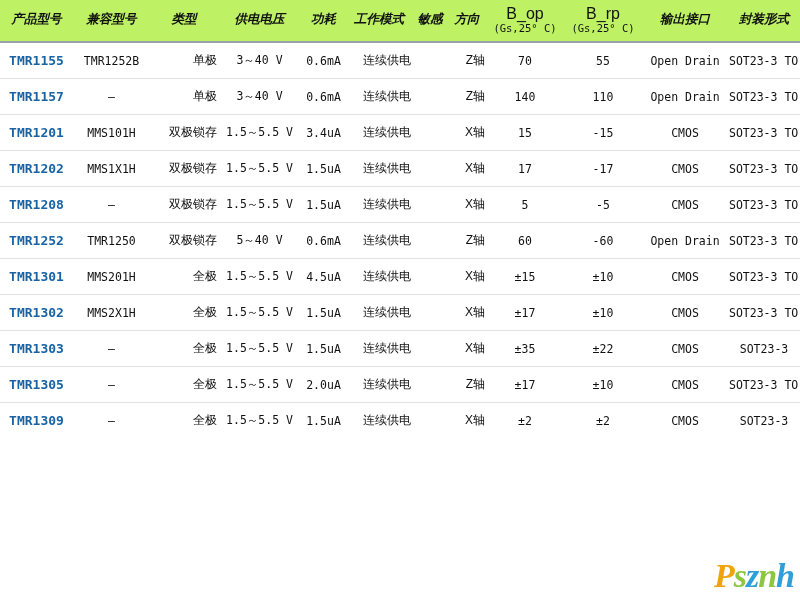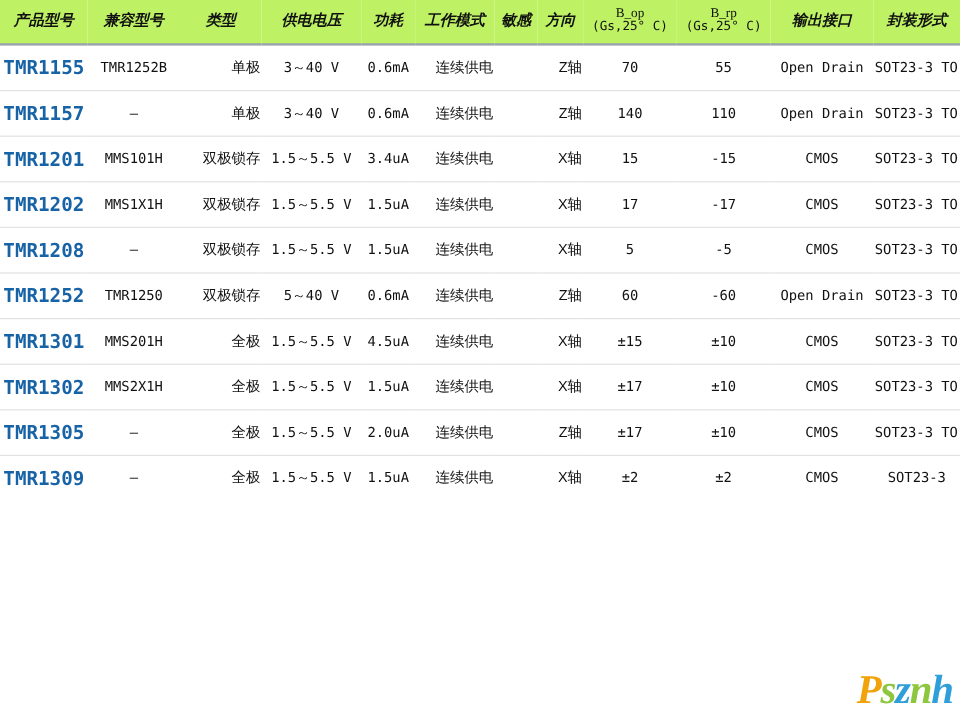--- a/index.html
+++ b/index.html
@@ -33,24 +33,24 @@
     font-family: "Liberation Serif", serif;
   }
   .hdr-stack {
     display: flex;
     flex-direction: column;
     align-items: center;
     justify-content: center;
     line-height: 1.1;
   }
   .hdr-stack .top {
-    font-family: Liberation Serif, serif;
+    font-family: Liberation Sans, sans-serif;
     font-style: normal;
     font-weight: normal;
-    font-size: 11px;
+    font-size: 16px;
     letter-spacing: 0px;
   }
   .hdr-stack .bot {
     font-family: "DejaVu Sans Mono", monospace;
     font-style: normal;
     font-weight: normal;
     font-size: 10.5px;
   }
   #spec-table td {
     font-size: 11.5px;
@@ -64,21 +64,21 @@
     font-family: "DejaVu Sans Mono", monospace;
   }
   #spec-table td.cn {
     font-family: "Liberation Sans", sans-serif;
     font-size: 12px;
     text-align: right;
   }
   #spec-table td.model {
     color: #1763a6;
     font-weight: bold;
-    font-size: 16px;
+    font-size: 13px;
     margin-top: 20px;
   }
   #spec-table tr:last-child td {
     border-bottom: none;
   }
   .watermark {
     position: absolute;
     right: 6px;
     bottom: 2px;
     font-family: "Liberation Serif", serif;
@@ -246,20 +246,34 @@
       <td>1.5uA</td>
       <td class="cn">连续供电</td>
       <td class="cn"></td>
       <td class="cn">X轴</td>
       <td>±17</td>
       <td>±10</td>
       <td>CMOS</td>
       <td>SOT23-3 TO-92S</td>
     </tr>
     <tr>
+      <td class="model">TMR1303</td>
+      <td>—</td>
+      <td class="cn">全极</td>
+      <td>1.5～5.5 V</td>
+      <td>1.5uA</td>
+      <td class="cn">连续供电</td>
+      <td class="cn"></td>
+      <td class="cn">X轴</td>
+      <td>±35</td>
+      <td>±22</td>
+      <td>CMOS</td>
+      <td>SOT23-3</td>
+    </tr>
+    <tr>
       <td class="model">TMR1305</td>
       <td>—</td>
       <td class="cn">全极</td>
       <td>1.5～5.5 V</td>
       <td>2.0uA</td>
       <td class="cn">连续供电</td>
       <td class="cn"></td>
       <td class="cn">Z轴</td>
       <td>±17</td>
       <td>±10</td>

